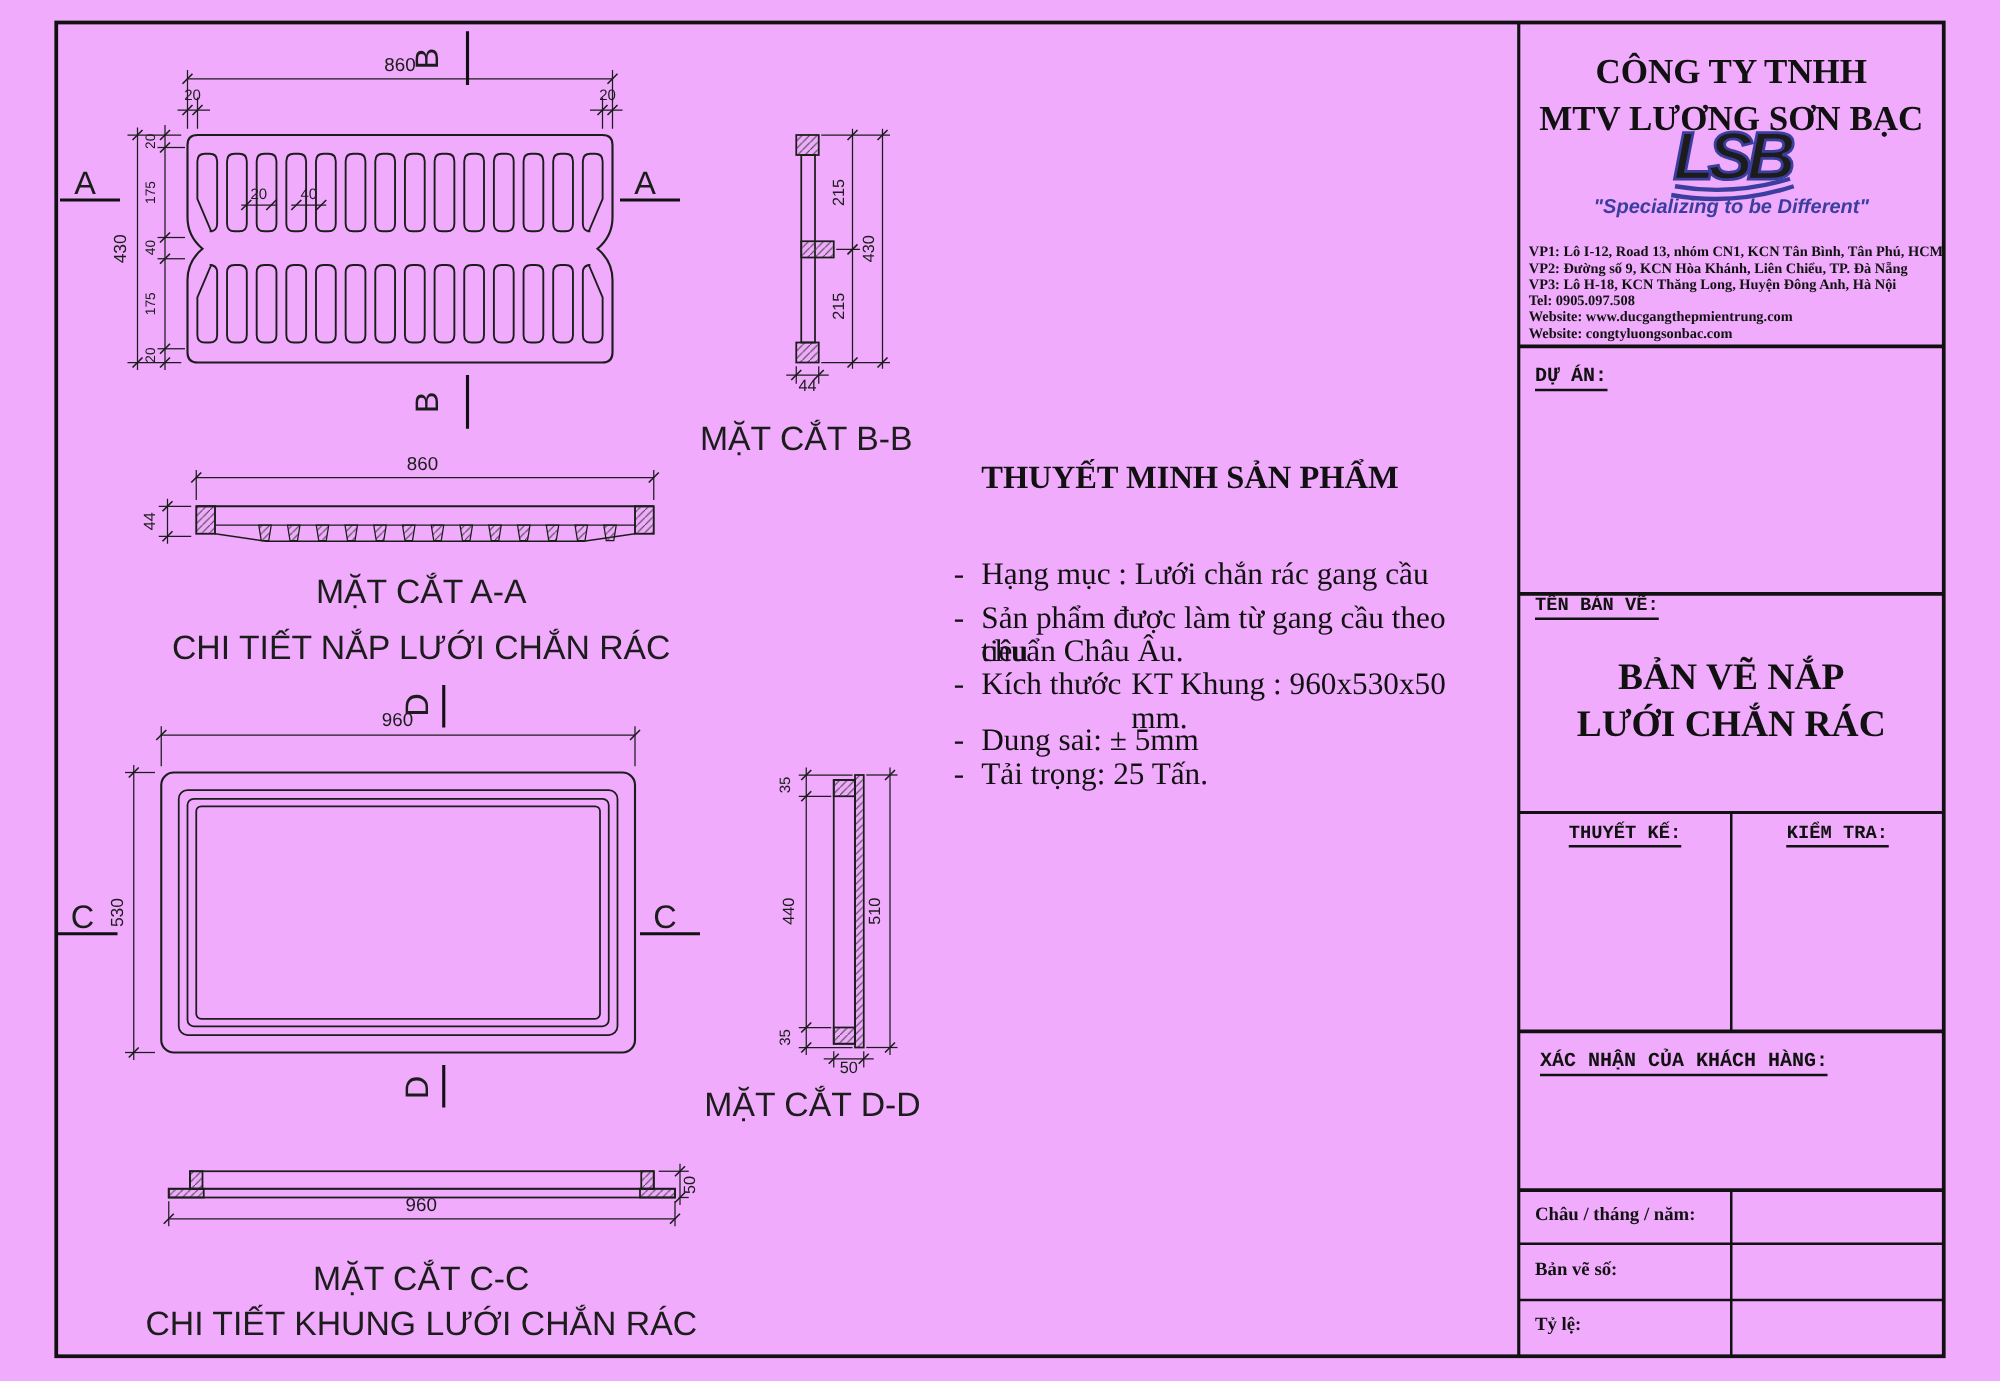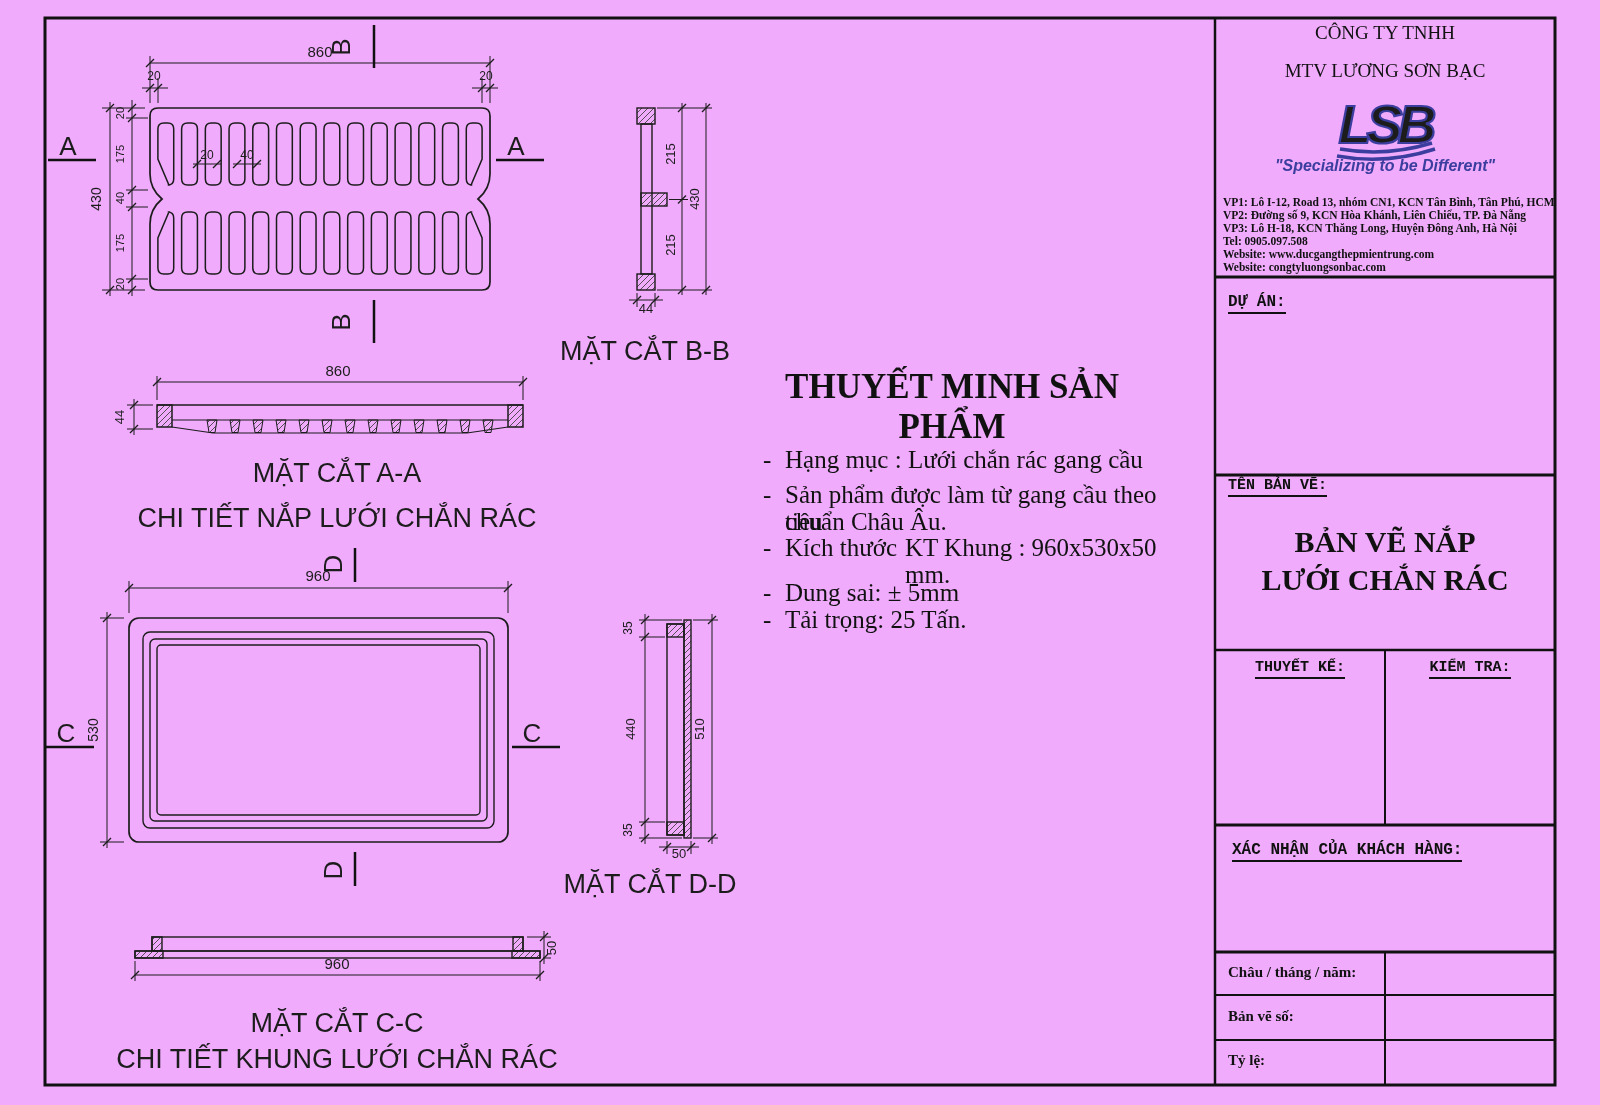--- a/index.html
+++ b/index.html
@@ -2,29 +2,29 @@
 <html><head>
 <meta charset="utf-8">
 <style>
   html,body{margin:0;padding:0;background:#fff;}
   #page{position:relative;width:1600px;height:1105px;background:#f0abfc;overflow:hidden;
         font-family:"Liberation Sans",sans-serif;color:#111;}
   svg text{font-family:"Liberation Sans",sans-serif;fill:#1c1c1c;}
   .abs{position:absolute;}
   .serif{font-family:"Liberation Serif",serif;}
   
-  .notes-title{left:740px;top:367px;width:424px;text-align:center;font-size:35px;font-weight:bold;}
+  .notes-title{left:740px;top:367px;width:424px;text-align:center;font-size:26px;font-weight:bold;}
   .note-line{left:763px;width:430px;display:flex;font-size:25px;line-height:27px;}
   .note-line .dash{width:22px;flex:0 0 22px;}
   .note-line .kt-label{width:120px;flex:0 0 120px;}
   .pad1{padding-left:22px;}
   .pad2{padding-left:142px;}
   
   .tb-center{left:1217px;width:336px;text-align:center;}
-  .company{font-size:19px;font-weight:normal;}
+  .company{font-size:28px;font-weight:bold;margin-top:20px;}
   .slogan{font-style:italic;font-weight:bold;font-size:16px;}
   .addr{left:1223px;width:330px;font-size:11.5px;font-weight:bold;line-height:12.4px;white-space:nowrap;}
   .tb-label{font-weight:bold;}
   .tb-label .u{border-bottom:2px solid #111;padding-bottom:1px;font-family:Liberation Mono, monospace;}
   .big-title{font-size:30px;font-weight:bold;}
 </style>
 </head>
 <body>
 
 <div id="page">

